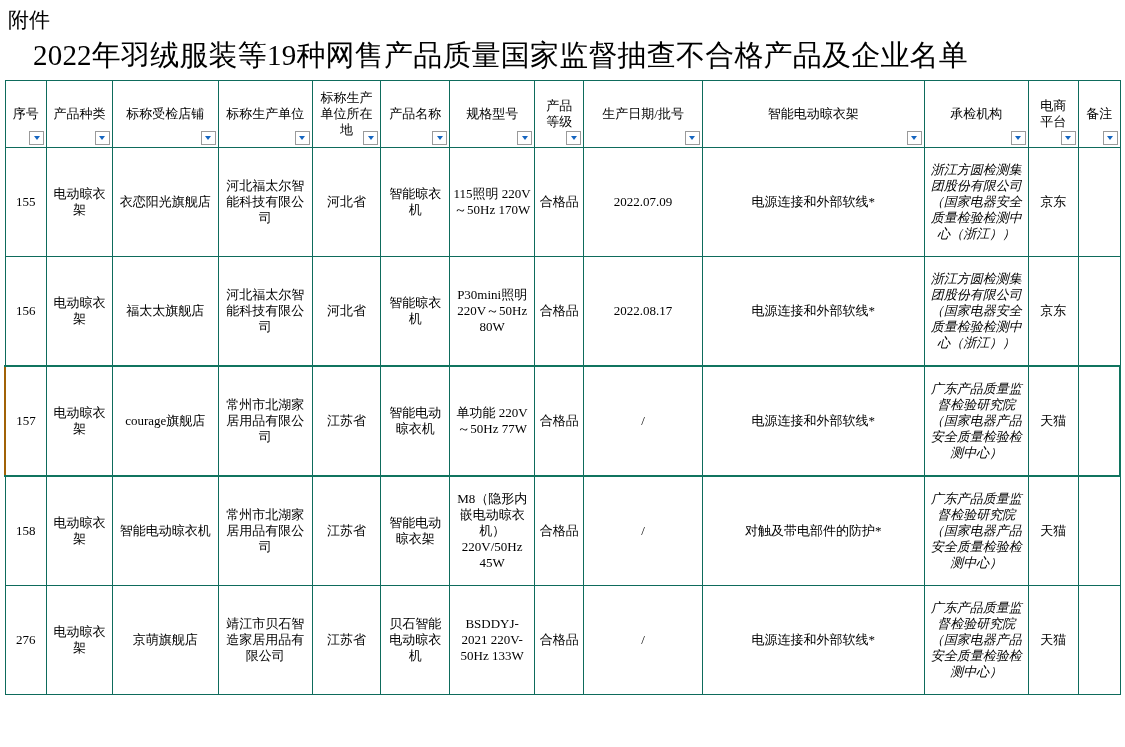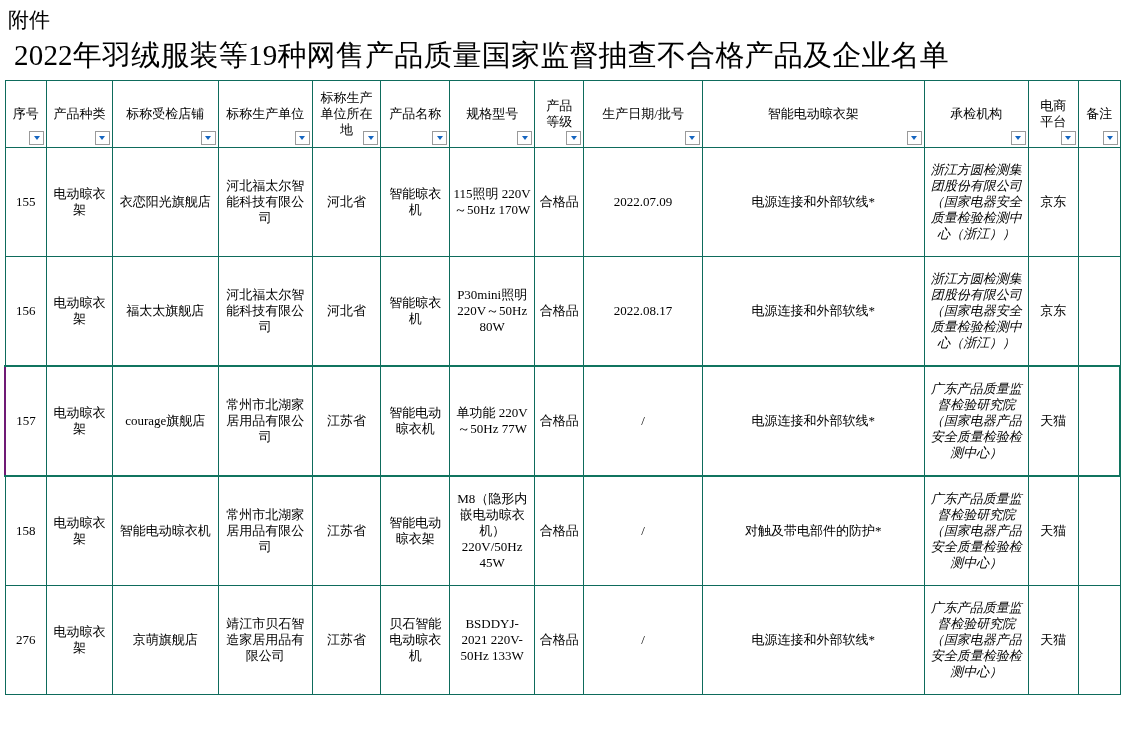--- a/index.html
+++ b/index.html
@@ -25,21 +25,21 @@
     font-family: "Liberation Serif", serif;
     font-size: 21px;
     line-height: 28px;
     padding: 6px 0 0 4px;
     font-weight: normal;
   }
   .doc-title {
     font-family: "Liberation Serif", serif;
     font-size: 29px;
     line-height: 38px;
-    text-align: left;
+    text-align: center;
     padding: 2px 10px 6px 10px;
     letter-spacing: 0.2px;
   }
   table.grid {
     border-collapse: collapse;
     table-layout: fixed;
     width: 1117px;
     margin: 0 auto;
   }
   table.grid td, table.grid th {
@@ -85,21 +85,21 @@
     border-top: 4px solid #1565c0;
   }
   tbody td {
     height: 104px;
   }
   tbody tr.selected td {
     border-top: 2px solid #10745f;
     border-bottom: 2px solid #10745f;
   }
   tbody tr.selected td:first-child {
-    border-left: 2px solid #701a75;
+    border-left: 2px solid #a16207;
     font-family: Liberation Serif, serif;
   }
   tbody tr.selected td:last-child {
     border-right: 2px solid #10745f;
   }
   .mono {
     font-family: "Liberation Mono", monospace;
     font-size: 12px;
     line-height: 16px;
   }

